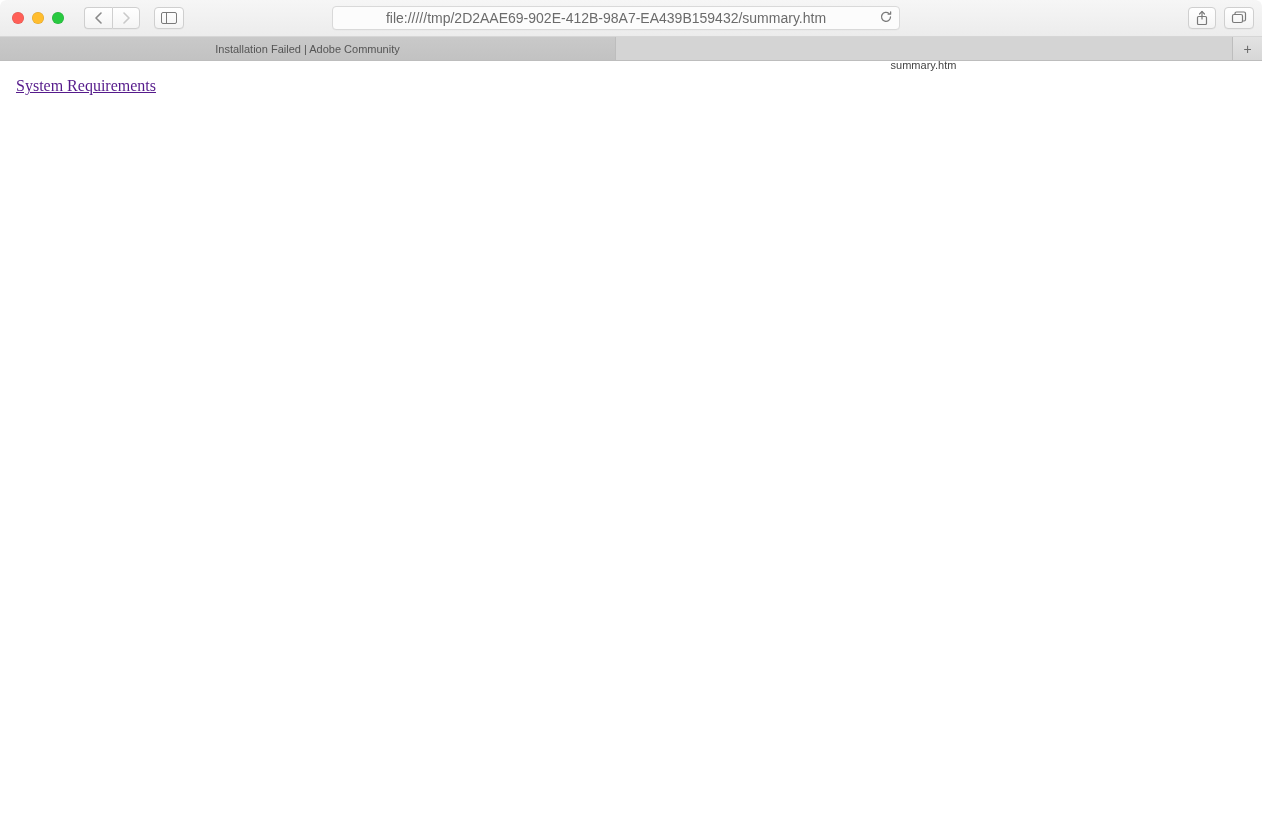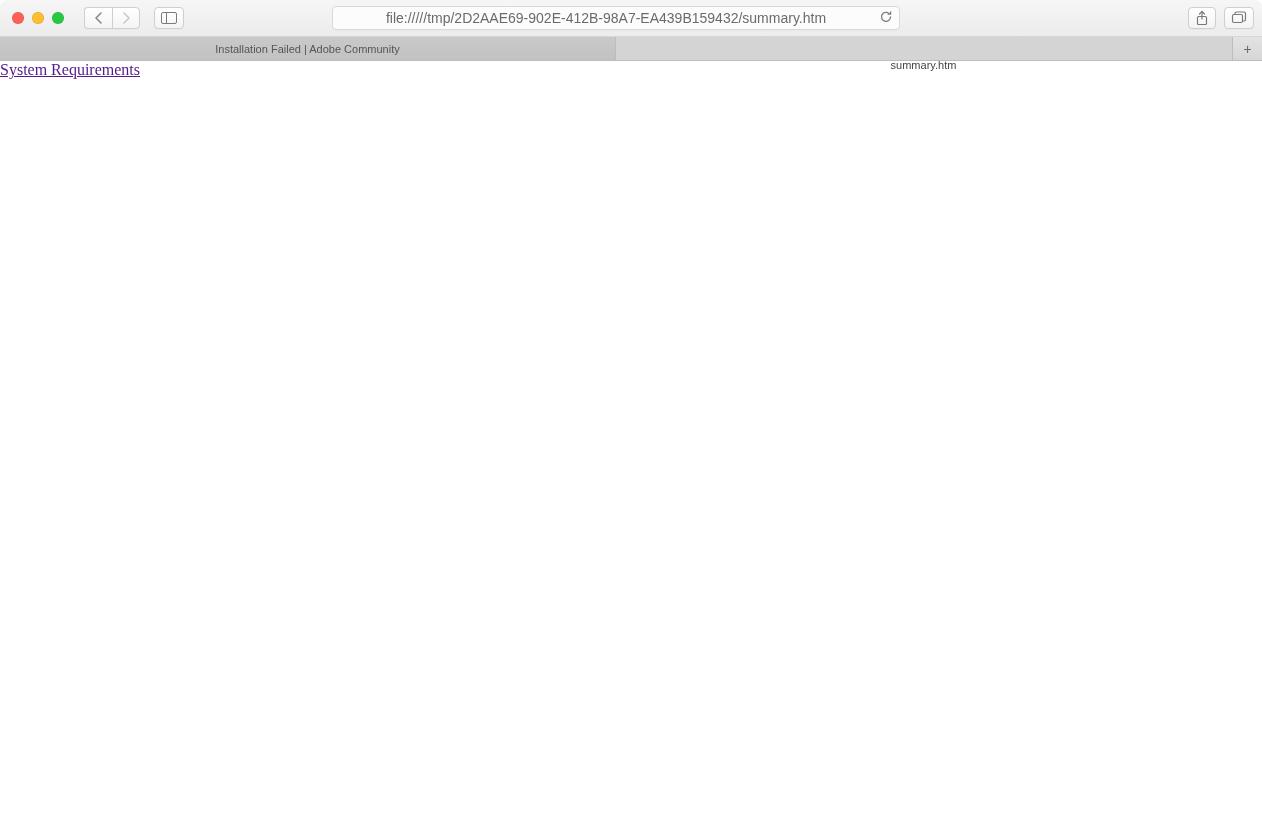--- a/index.html
+++ b/index.html
@@ -156,21 +156,21 @@
       background: linear-gradient(to bottom, #e2e2e2, #d7d7d7);
       border-left: 1px solid #bdbdbd;
       color: #6a6a6a;
       font-size: 14px;
     }
 
     
     .page {
       background: #ffffff;
       height: calc(835px - 37px - 24px);
-      padding: 0;
+      padding: 16px;
       font-family: "Times New Roman", Times, serif;
       font-size: 16px;
     }
     .page a.link {
       color: #551A8B;
       text-decoration: underline;
     }
   </style>
 </head>
 <body>

